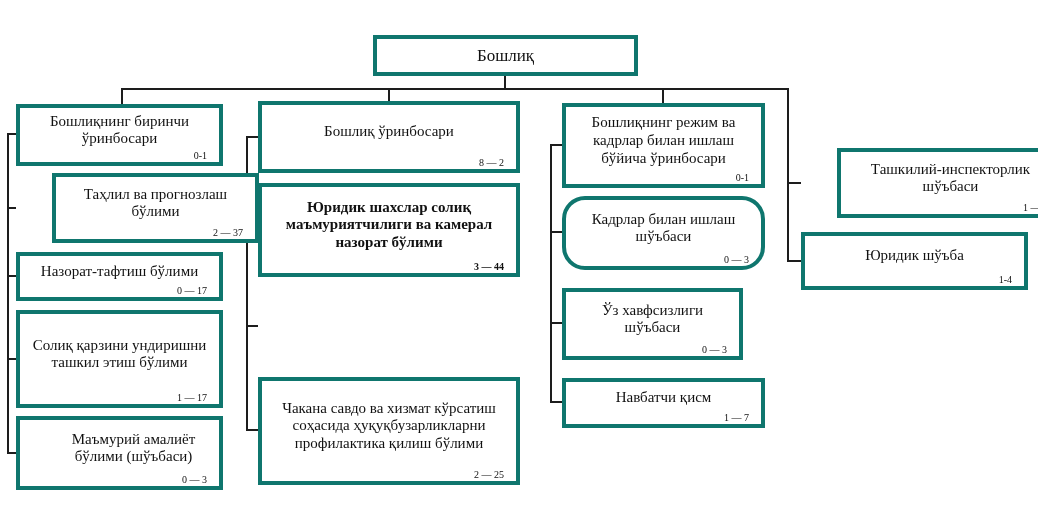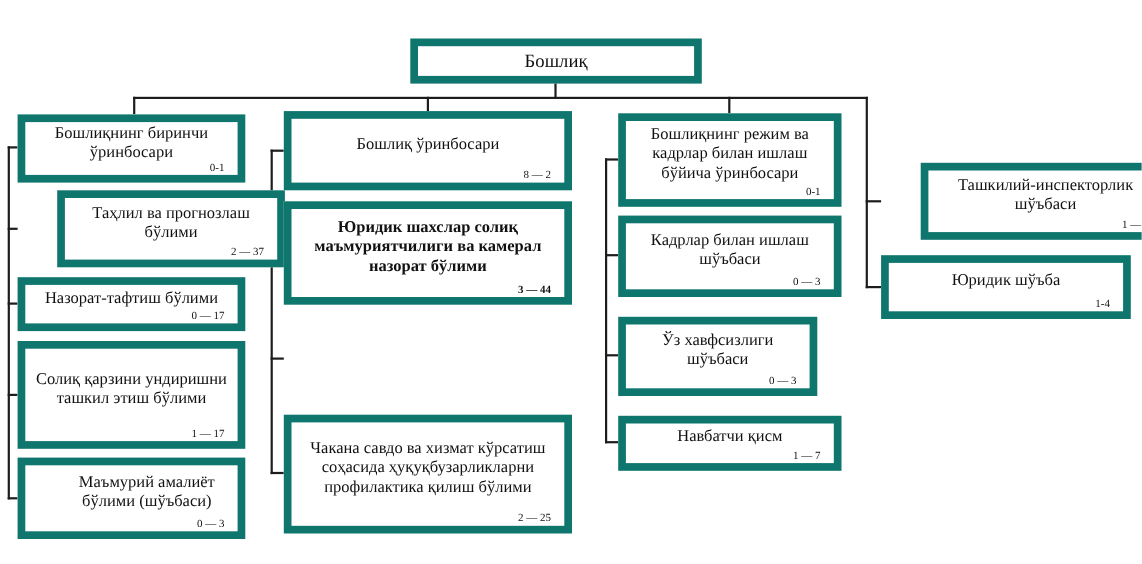--- a/index.html
+++ b/index.html
@@ -8,21 +8,21 @@
     width: 1038px;
     height: 513px;
     background: #ffffff;
     font-family: "Liberation Serif", "DejaVu Serif", serif;
     color: #111111;
     overflow: hidden;
   }
   .org-box {
     position: absolute;
     box-sizing: border-box;
-    border: 7px solid #0f766e;
+    border: 4px solid #0f766e;
     background: #ffffff;
     display: flex;
     flex-direction: column;
     padding: 2px 8px 1px 8px;
     text-align: center;
   }
   .org-box .title {
     flex: 1 1 auto;
     display: flex;
     align-items: center;
@@ -112,21 +112,21 @@
   </div>
   <div class="org-box" style="left:258px; top:377px; width:262px; height:108px;">
     <div class="title">Чакана савдо ва хизмат кўрсатиш соҳасида ҳуқуқбузарликларни профилактика қилиш бўлими</div>
     <div class="count">2 — 25</div>
   </div>
 
   <div class="org-box" style="left:562px; top:103px; width:203px; height:85px;">
     <div class="title">Бошлиқнинг режим ва кадрлар билан ишлаш бўйича ўринбосари</div>
     <div class="count">0-1</div>
   </div>
-  <div class="org-box" style="left:562px; top:196px; width:203px; height:74px;">
+  <div class="org-box" style="left:562px; top:196px; width:203px; height:74px;border-radius:23px;">
     <div class="title">Кадрлар билан ишлаш шўъбаси</div>
     <div class="count">0 — 3</div>
   </div>
   <div class="org-box" style="left:562px; top:288px; width:181px; height:72px;">
     <div class="title">Ўз хавфсизлиги шўъбаси</div>
     <div class="count">0 — 3</div>
   </div>
   <div class="org-box" style="left:562px; top:378px; width:203px; height:50px;">
     <div class="title">Навбатчи қисм</div>
     <div class="count">1 — 7</div>

